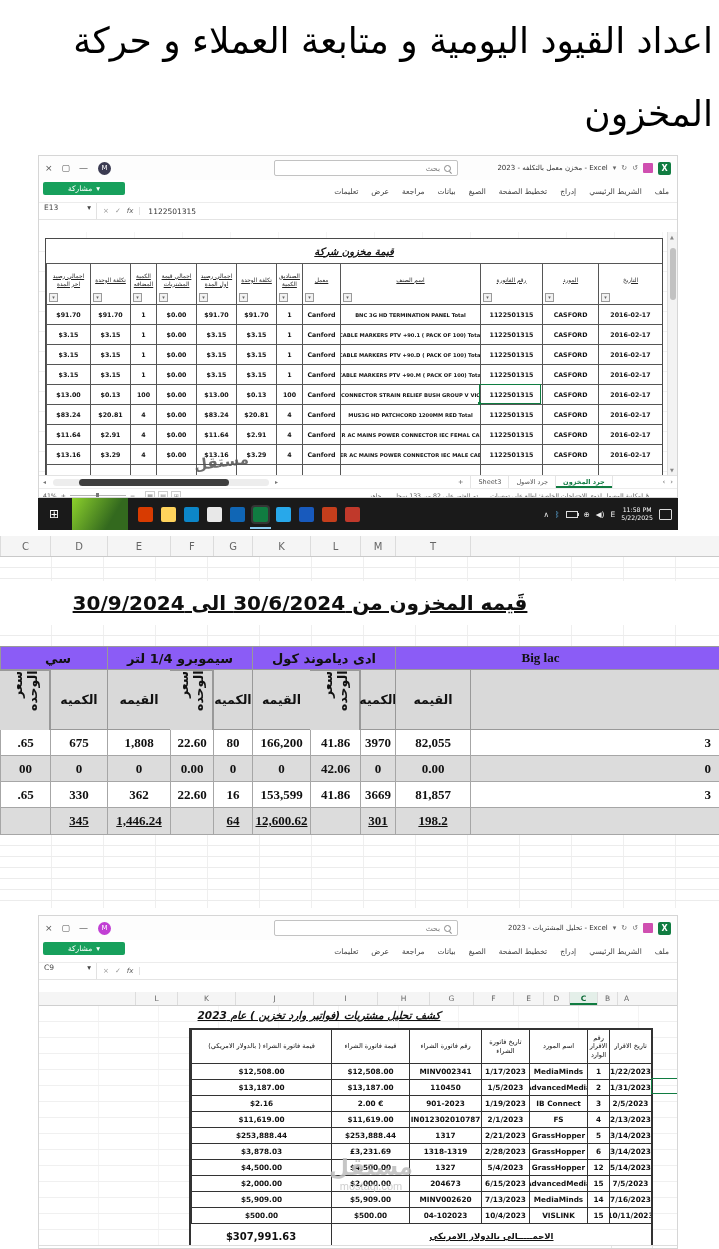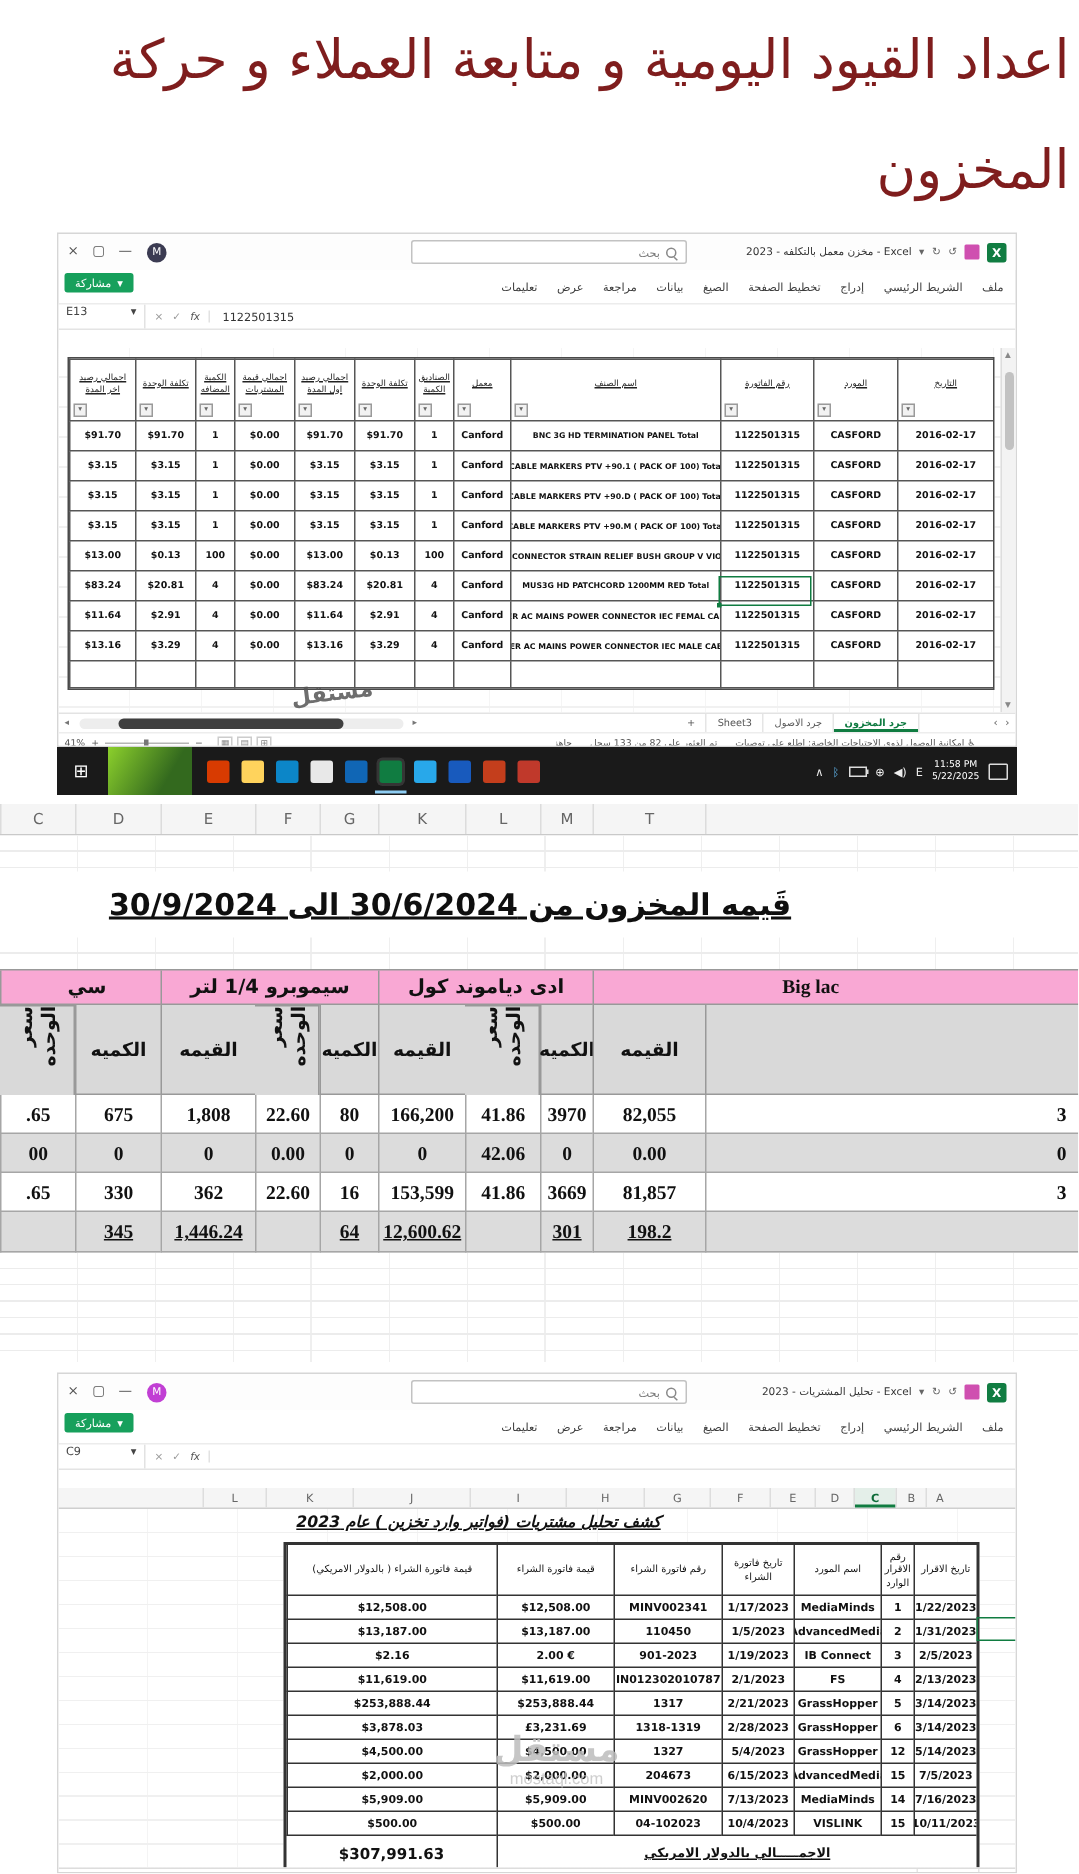--- a/index.html
+++ b/index.html
@@ -1,20 +1,20 @@
 <!DOCTYPE html>
 <html><head>
 <meta charset="utf-8">
 <style>
   html,body{margin:0;padding:0;background:#fff}
   .page{position:relative;width:719px;height:1249px;overflow:hidden;background:#fff;
         font-family:"DejaVu Sans",sans-serif;}
   
   .page-title{position:absolute;top:0;left:0;right:6px;direction:rtl;text-align:right;
-    font-size:36px;line-height:73px;color:#7f1d1d;padding-top:4px;}
+    font-size:36px;line-height:73px;color:#000000;padding-top:4px;}
   
   .xlwin{position:absolute;background:#fff;border:1px solid #d6d6d6;box-sizing:border-box;overflow:hidden}
   .win1{left:38px;top:155px;width:640px;height:343px}
   .win3{left:38px;top:915px;width:640px;height:334px}
   .titlebar{position:relative;height:24px;display:flex;align-items:center;padding:0 6px;background:#fdfdfd}
   .wctrls{display:flex;gap:9px;color:#555;font-size:9px;align-items:center}
   .avatar{width:13px;height:13px;border-radius:50%;color:#fff;font-size:7px;display:flex;
           align-items:center;justify-content:center;margin-left:10px}
   .av1{background:#3b3b52}.av3{background:#c13fd4}
   .searchbox{position:absolute;left:235px;top:4px;width:170px;height:14px;border:1px solid #c2c2c2;
@@ -24,21 +24,21 @@
   .mag::after{content:"";position:absolute;width:3px;height:1px;background:#888;transform:rotate(45deg);left:4px;top:6px}
   .tb-right{margin-left:auto;display:flex;align-items:center;gap:5px;font-size:7px;color:#333}
   .tinyico{color:#666;font-size:7px}
   .saveicon{width:10px;height:10px;background:#cf4fb0;border-radius:1px}
   .xltile{width:13px;height:13px;background:#107c41;border-radius:2px;color:#fff;font-size:8px;
           display:flex;align-items:center;justify-content:center;font-weight:bold}
   .menubar{position:relative;height:22px;display:flex;align-items:center;border-bottom:1px solid #ececec}
   .menus{direction:rtl;display:flex;gap:13px;font-size:7.5px;color:#3c3c3c;margin-right:8px;margin-left:auto}
   .menus span{cursor:default}
   .sharebtn{position:absolute;left:4px;top:2px;background:#17a05c;color:#fff;font-size:7.5px;
-    padding:2px 7px;border-radius:2px;display:flex;gap:4px;align-items:center}
+    padding:2px 25px;border-radius:2px;display:flex;gap:4px;align-items:center}
   .fbar{height:16px;display:flex;align-items:center;border-bottom:1px solid #e4e4e4;font-size:7.5px;color:#444;background:#fff}
   .namebox{width:58px;height:100%;border-right:1px solid #e2e2e2;display:flex;align-items:flex-start;
     justify-content:space-between;padding:0 5px;box-sizing:border-box}
   .fsym{display:flex;gap:6px;padding:0 6px;color:#999;border-right:1px solid #e2e2e2;align-items:center;font-size:7px}
   .fx{font-style:italic;color:#555}
   .fval{padding:0 8px;color:#333}
   .fblank{height:12px;background:#fff}
   
   .w1gridzone{position:relative;height:243px;overflow:hidden;background-color:#fff;
     background-image:repeating-linear-gradient(to bottom,transparent 0 19px,#f1f1f1 19px 20px),
@@ -106,21 +106,21 @@
   .gw2{display:grid;grid-template-columns:50px 57px 63px 43px 39px 58px 50px 35px 75px 1fr}
   .w2letters{height:20px;background:#f5f5f5;border-bottom:1px solid #c9c9c9}
   .w2letters span{display:flex;align-items:center;justify-content:center;font-size:10px;color:#666;
     border-left:1px solid #dcdcdc}
   .w2empty{background-color:#fff;
     background-image:repeating-linear-gradient(to bottom,transparent 0 10px,#ececec 10px 11px),
                      repeating-linear-gradient(to right,transparent 0 51px,#efefef 51px 52px)}
   .e1{height:24px}.e2{height:21px}.e3{height:73px}
   .w2title{height:44px;width:600px;display:flex;align-items:center;justify-content:center;font-size:20px;
     font-weight:bold;text-decoration:underline;color:#0f0f0f;direction:rtl}
-  .w2group{display:flex;height:23px;background:#f9a8d4;border-top:1px solid #999;font-weight:bold;color:#111}
+  .w2group{display:flex;height:23px;background:#8b5cf6;border-top:1px solid #999;font-weight:bold;color:#111}
   .w2group .g{box-sizing:border-box;border-left:1px solid #999;border-bottom:1px solid #999;display:flex;
     align-items:center;justify-content:center;font-size:13px;direction:rtl}
   .g1{width:107px;justify-content:flex-start;padding-left:8px}
   .g2{width:145px}.g3{width:143px}
   .g4{flex:1;justify-content:flex-end;padding-right:34px;font-family:"Liberation Serif",serif;font-size:15px;direction:ltr}
   .w2sub{height:60px;background:#d9d9d9}
   .w2sub .s{box-sizing:border-box;border-left:1px solid #999;border-bottom:1px solid #999;display:flex;
     align-items:center;justify-content:center;font-size:12.5px;font-weight:bold;color:#111;direction:rtl}
   .vert{writing-mode:vertical-rl;transform:rotate(180deg);font-size:10.5px}
   .w2rows .trow{display:contents}
@@ -222,20 +222,21 @@
         <span>×</span>
         <span>✓</span>
         <span class="fx">fx</span>
       </div>
       <div class="fval">1122501315</div>
     </div>
     <div class="fblank"></div>
 
     <div class="w1gridzone">
       <div class="w1table">
+        <div class="w1title">قيمة مخزون شركة</div>
         <div class="g12">
             <span class="h1c">التاريخ</span>
             <span class="h1c">المورد</span>
             <span class="h1c">رقم الفاتورة</span>
             <span class="h1c">اسم الصنف</span>
             <span class="h1c">معمل</span>
             <span class="h1c">الصناديق الكمية</span>
             <span class="h1c">تكلفة الوحدة</span>
             <span class="h1c">اجمالي رصيد اول المدة</span>
             <span class="h1c">اجمالي قيمة المشتريات</span>

